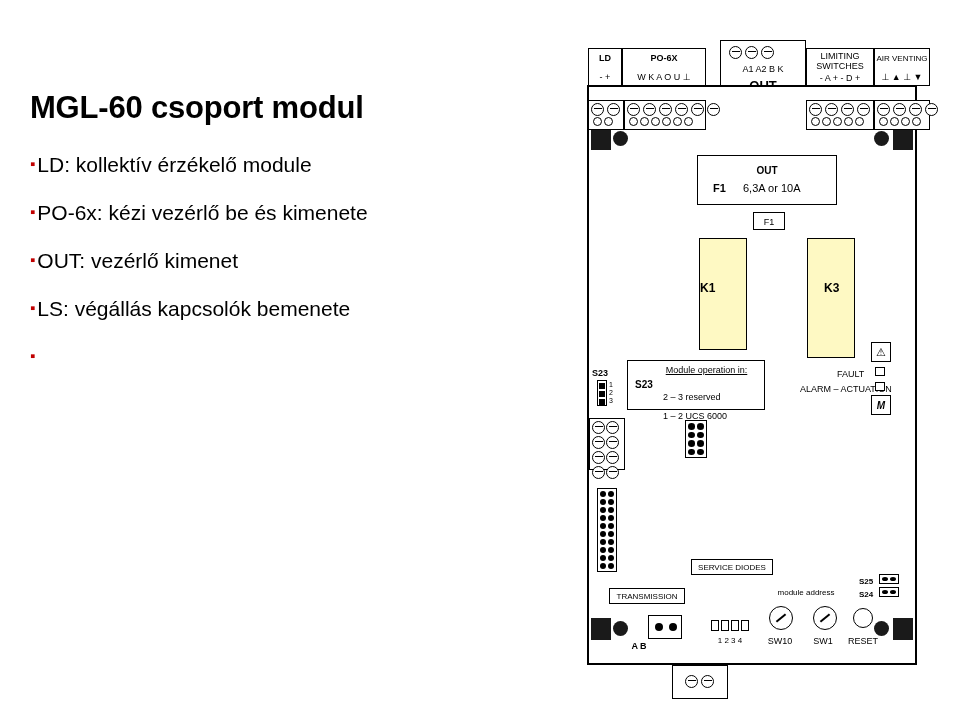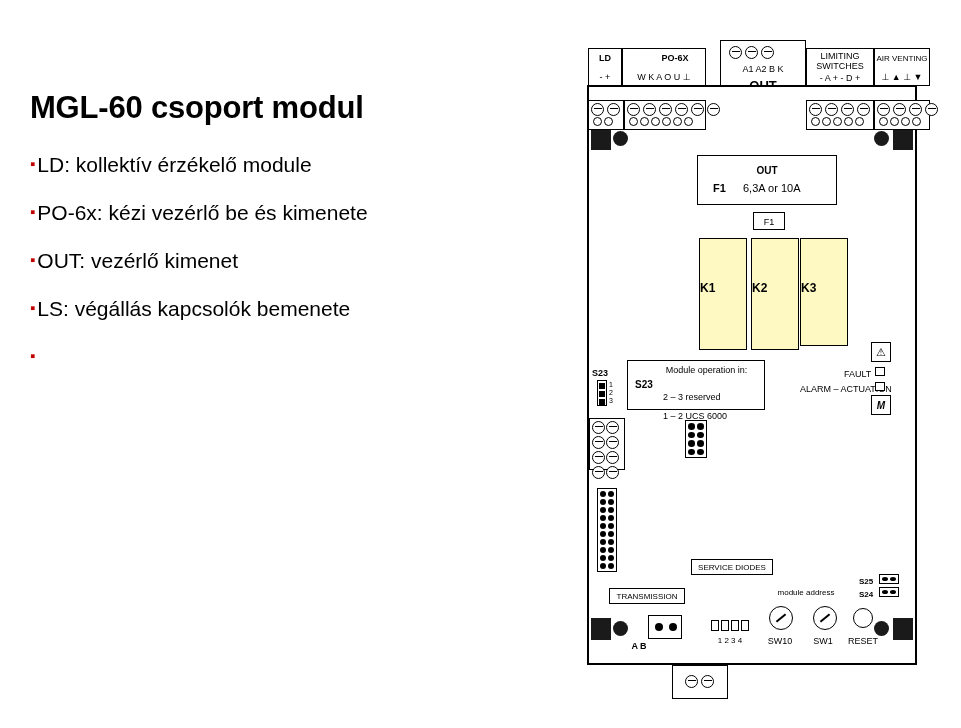--- a/index.html
+++ b/index.html
@@ -231,21 +231,21 @@
   </div>
 </div>
 
 <div id="board-wrap">
 
   <div class="blk" style="left:13px; top:28px; width:34px; height:38px;"></div>
   <div class="lbl b ctr" style="left:13px; top:33px; width:34px;">LD</div>
   <div class="lbl ctr" style="left:13px; top:52px; width:34px;">-   +</div>
 
   <div class="blk" style="left:47px; top:28px; width:84px; height:38px;"></div>
-  <div class="lbl b ctr" style="left:47px; top:33px; width:84px;padding-left:11px;">PO-6X</div>
+  <div class="lbl b ctr" style="left:47px; top:33px; width:84px;">PO-6X</div>
   <div class="lbl ctr" style="left:47px; top:52px; width:84px;">W   K   A   O   U   ⊥</div>
 
   <div class="blk" style="left:145px; top:20px; width:86px; height:80px;"></div>
   <div class="screw-row" style="left:154px; top:26px;">
     <span class="screw"></span>
     <span class="screw"></span>
     <span class="screw"></span>
   </div>
   <div class="lbl ctr" style="left:145px; top:44px; width:86px;">A1   A2    B    K</div>
   <div class="lbl b ctr" style="left:145px; top:61px; width:86px; font-size:13px;">OUT</div>
@@ -335,46 +335,43 @@
   <div class="lbl b ctr" style="left:122px; top:146px; width:140px; font-size:10px;">OUT</div>
   <div class="lbl b" style="left:138px; top:163px; font-size:11px;">F1</div>
   <div class="lbl" style="left:168px; top:163px; font-size:11px;">6,3A or 10A</div>
 
   <div class="tinybox" style="left:178px; top:192px; width:32px; height:18px;"></div>
   <div class="lbl ctr" style="left:178px; top:197px; width:32px; font-size:9px;">F1</div>
 
   <div class="relay" style="left:124px; top:218px; width:48px; height:112px;">
     <span>K1</span>
   </div>
-  <div class="relay" style="left:176px; top:218px; width:48px; height:112px;">
-    <span>K2</span>
-  </div>
-  <div class="relay" style="left:225px; top:218px; width:48px; height:108px;">
+  <div class="relay" style="left:232px; top:218px; width:48px; height:120px;padding-left:16px;">
     <span>K3</span>
   </div>
 
   <div class="lbl b" style="left:17px; top:348px;">S23</div>
   <div class="tinybox" style="left:22px; top:360px; width:10px; height:26px;"></div>
   <div class="sq-dot" style="left:24px; top:363px; width:6px; height:6px;"></div>
   <div class="sq-dot" style="left:24px; top:371px; width:6px; height:6px;"></div>
   <div class="sq-dot" style="left:24px; top:379px; width:6px; height:6px;"></div>
   <div class="lbl" style="left:34px; top:360px; font-size:7px;">1</div>
   <div class="lbl" style="left:34px; top:368px; font-size:7px;">2</div>
   <div class="lbl" style="left:34px; top:376px; font-size:7px;">3</div>
 
   <div class="blk" style="left:52px; top:340px; width:138px; height:50px;"></div>
-  <div class="lbl ctr" style="left:52px; top:345px; width:159px;">Module operation in:</div>
+  <div class="lbl ctr" style="left:52px; top:345px; width:159px;text-decoration:underline;">Module operation in:</div>
   <div class="lbl b" style="left:60px; top:360px; font-size:10px;">S23</div>
   <div class="lbl" style="left:88px; top:355px;margin-top:36px;">1 – 2 UCS 6000</div>
   <div class="lbl" style="left:88px; top:372px;">2 – 3 reserved</div>
 
   <div class="tinybox" style="left:296px; top:322px; width:20px; height:20px;"></div>
   <div class="lbl ctr" style="left:296px; top:327px; width:20px; font-size:11px;">⚠</div>
 
-  <div class="lbl" style="left:269px; top:349px;">FAULT</div>
+  <div class="lbl" style="left:262px; top:349px;">FAULT</div>
   <div class="tinybox" style="left:300px; top:347px; width:10px; height:9px;"></div>
   <div class="lbl" style="left:225px; top:364px;">ALARM – ACTUATION</div>
   <div class="tinybox" style="left:300px; top:362px; width:10px; height:9px;"></div>
 
   <div class="tinybox" style="left:296px; top:375px; width:20px; height:20px;"></div>
   <div class="lbl b ctr" style="left:296px; top:381px; width:20px; font-size:10px; font-style:italic;">M</div>
 
   <div class="blk" style="left:14px; top:398px; width:36px; height:52px;"></div>
   <div class="screw-row" style="left:17px; top:401px; flex-direction:column; gap:2px;">
     <span class="screw"></span>

